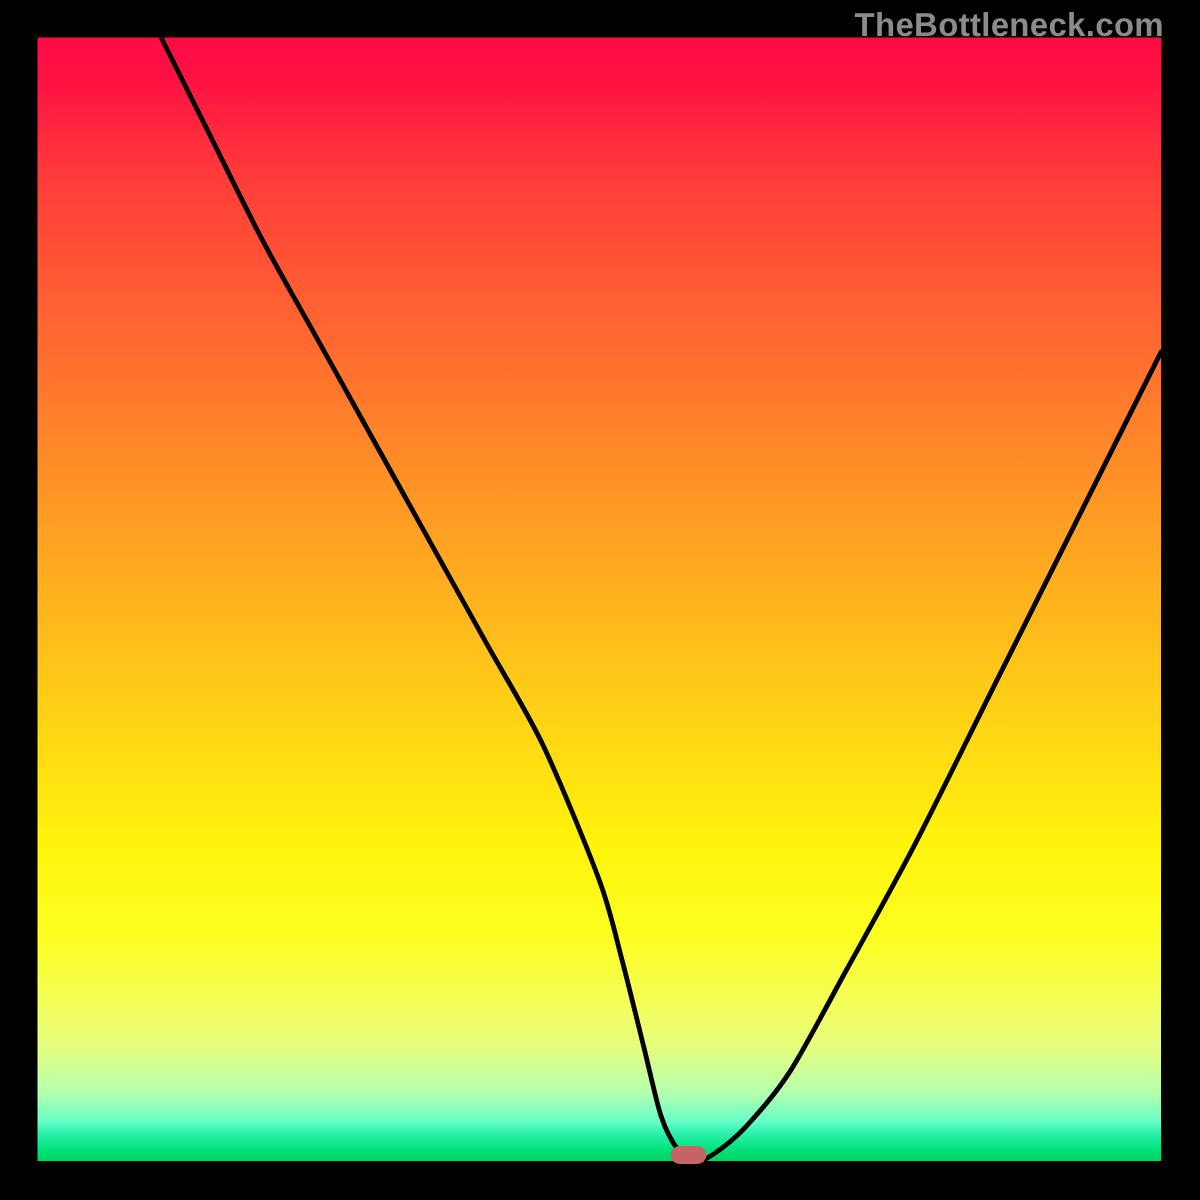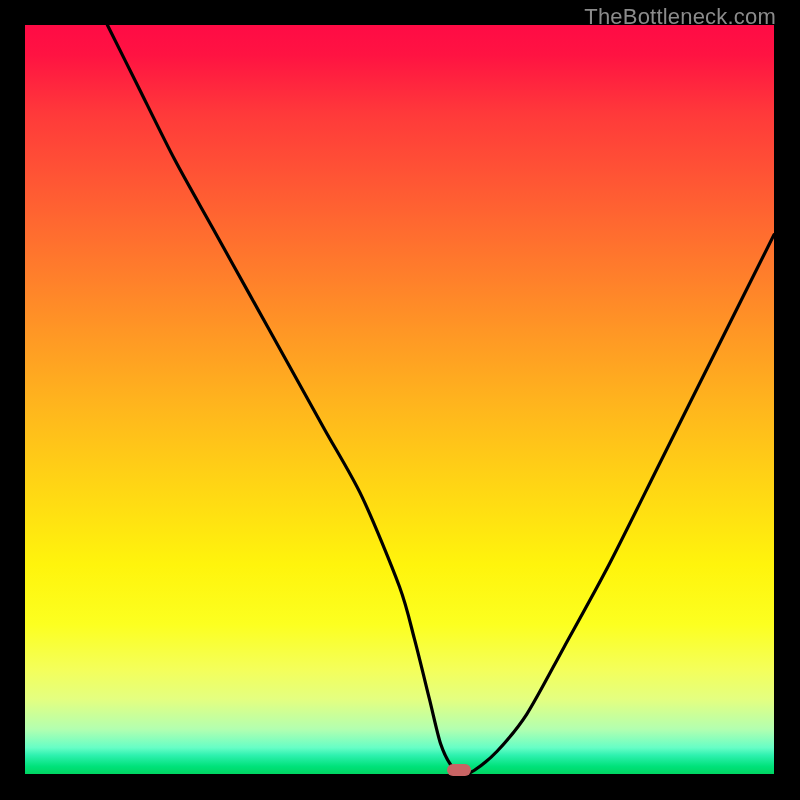--- a/index.html
+++ b/index.html
@@ -42,21 +42,21 @@
       #00e27a 99%,
       #00d562 100%
     );
   }
   .watermark {
     position: absolute;
     top: 4px;
     right: 24px;
     font-family: Arial, Helvetica, sans-serif;
     font-size: 22px;
-    font-weight: 400;
+    font-weight: 700;
     color: #8b8b8b;
     letter-spacing: 0.2px;
   }
   svg.curve {
     position: absolute;
     left: 0;
     top: 0;
     width: 749px;
     height: 749px;
   }

